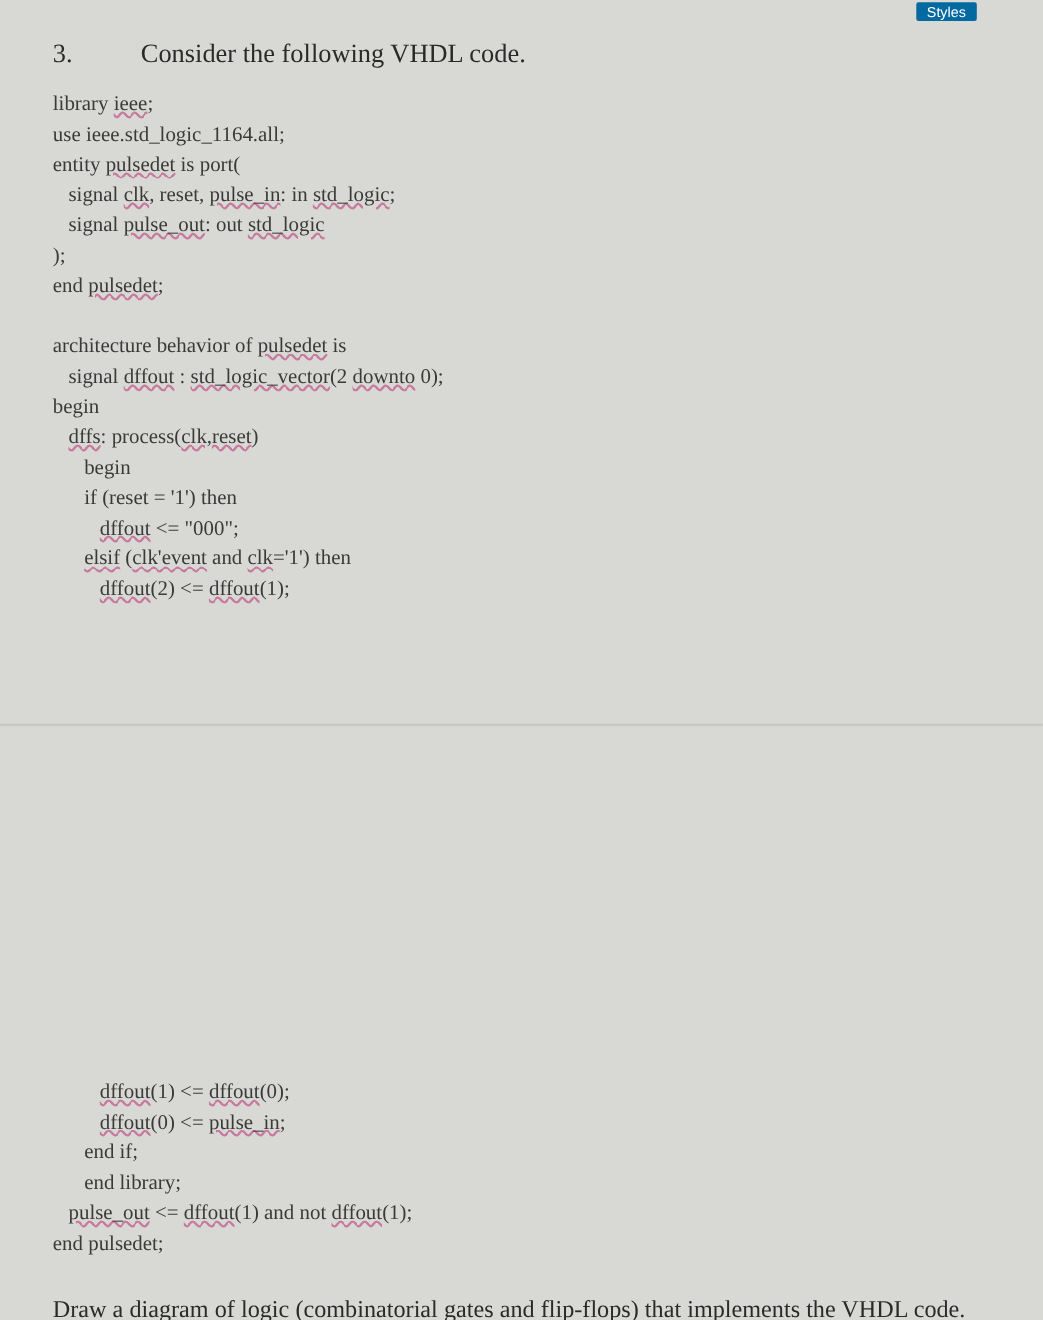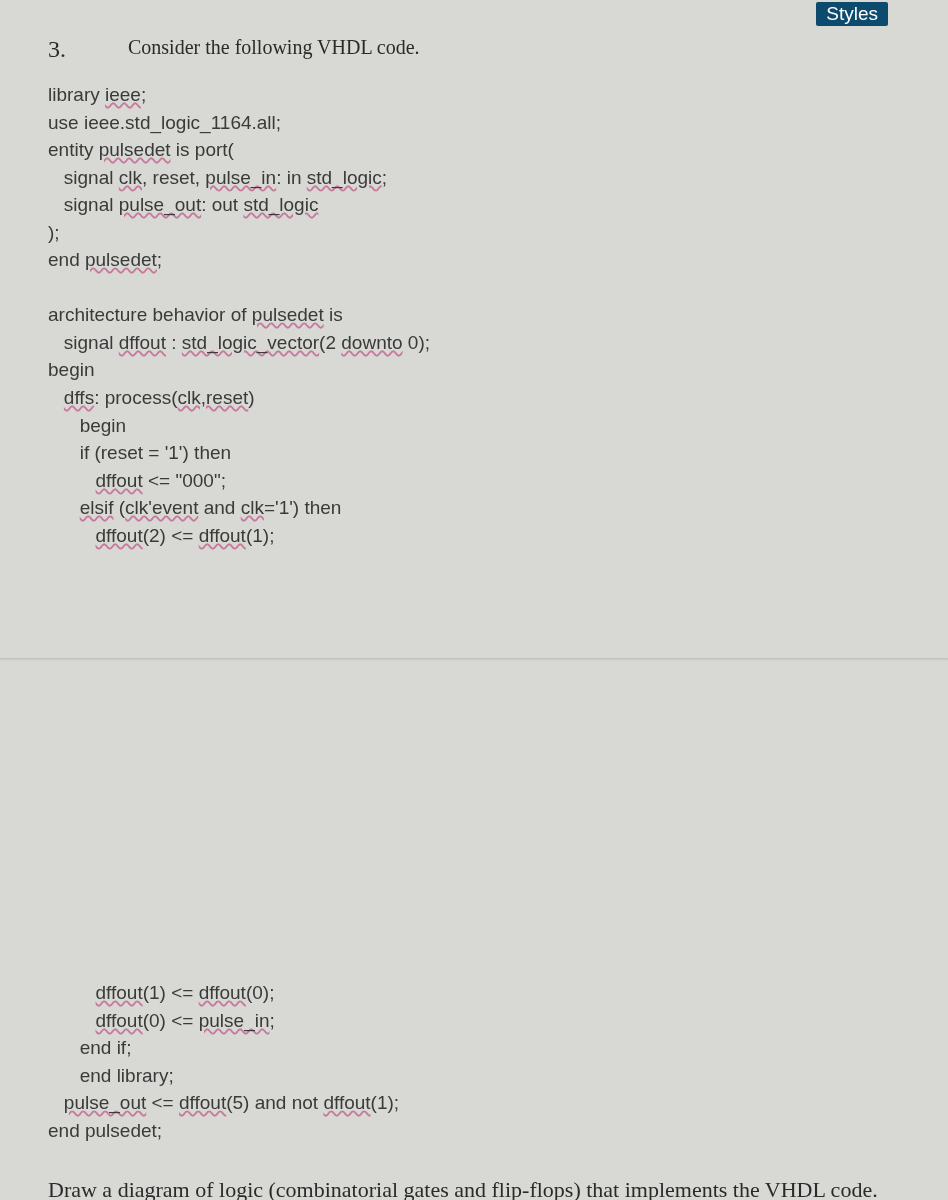--- a/index.html
+++ b/index.html
@@ -13,48 +13,48 @@
       background: #d8d8d4;
       font-family: Georgia, 'Times New Roman', serif;
       color: #3a3a3a;
       position: relative;
       overflow: hidden;
     }
     .tab-badge {
       position: absolute;
       top: 2px;
       right: 60px;
-      background: #0c4a6e;
+      background: #0369a1;
       color: #fff;
-      font-size: 19px;
+      font-size: 13px;
       padding: 1px 10px;
       border-radius: 2px;
       font-family: Arial, sans-serif;
     }
     .page {
       padding: 36px 30px 30px 48px;
     }
     .question-header {
       display: flex;
       align-items: flex-start;
       margin-bottom: 18px;
     }
     .question-number {
       font-size: 24px;
       font-family: 'Times New Roman', serif;
       color: #2a2a2a;
       width: 80px;
     }
     .question-text {
-      font-size: 20px;
+      font-size: 24px;
       font-family: 'Times New Roman', serif;
       color: #2a2a2a;
     }
     .code-block {
-      font-family: Liberation Sans, sans-serif;
+      font-family: Liberation Serif, serif;
       font-size: 19px;
       line-height: 1.45;
       color: #3a3a3a;
       white-space: pre;
       margin-top: 10px;
     }
     .code-block .u {
       text-decoration: underline;
       text-decoration-style: wavy;
       text-decoration-color: #c87a9e;
@@ -109,18 +109,18 @@
 <span>      </span><span class="u">elsif</span><span> (</span><span class="u">clk'event</span><span> and </span><span class="u">clk</span><span>='1') then</span>
 <span>         </span><span class="u">dffout</span><span>(2) &lt;= </span><span class="u">dffout</span><span>(1);</span></div>
 
   <div class="shadow-line"></div>
   <div class="gap"></div>
 
   <div class="code-block"><span>         </span><span class="u">dffout</span><span>(1) &lt;= </span><span class="u">dffout</span><span>(0);</span>
 <span>         </span><span class="u">dffout</span><span>(0) &lt;= </span><span class="u">pulse_in</span><span>;</span>
 <span>      end if;</span>
 <span>      end library;</span>
-<span>   </span><span class="u">pulse_out</span><span> &lt;= </span><span class="u">dffout</span><span>(5) and not </span><span class="u">dffout</span><span>(1);</span>
+<span>   </span><span class="u">pulse_out</span><span> &lt;= </span><span class="u">dffout</span><span>(1) and not </span><span class="u">dffout</span><span>(1);</span>
 <span>end pulsedet;</span></div>
 
   <div class="bottom-text">Draw a diagram of logic (combinatorial gates and flip-flops) that implements the VHDL code.</div>
 
 </div>
 
 </body></html>

